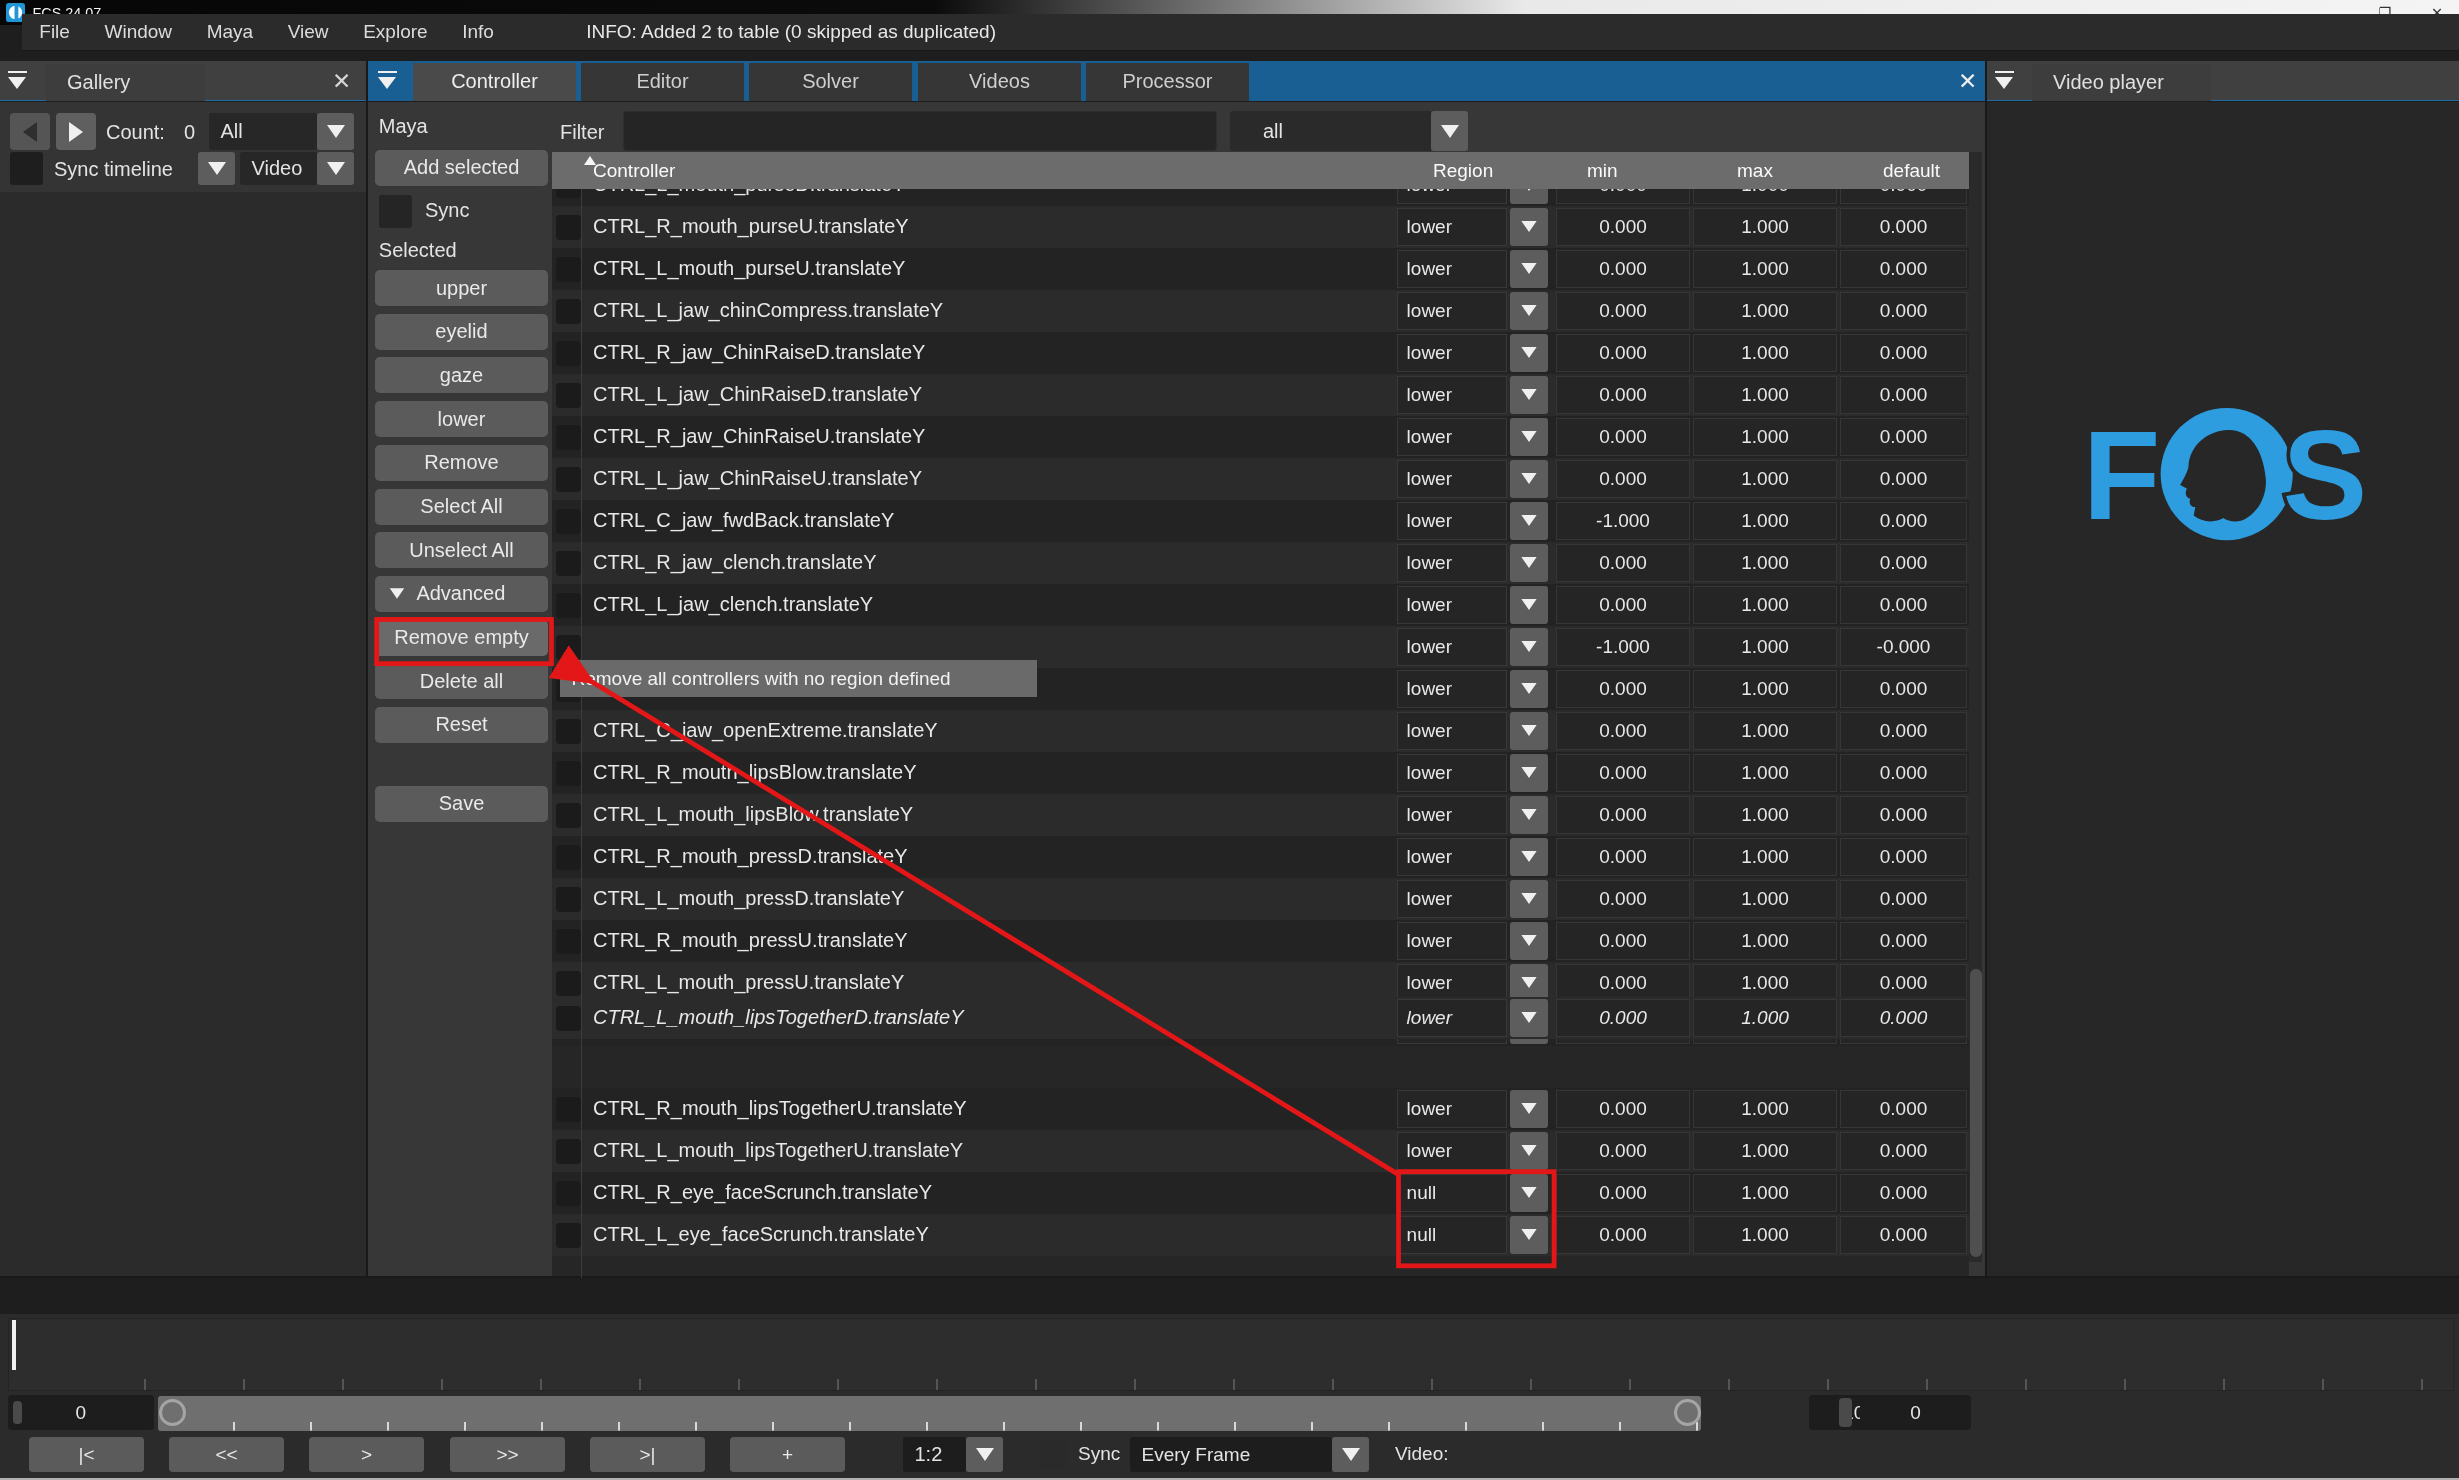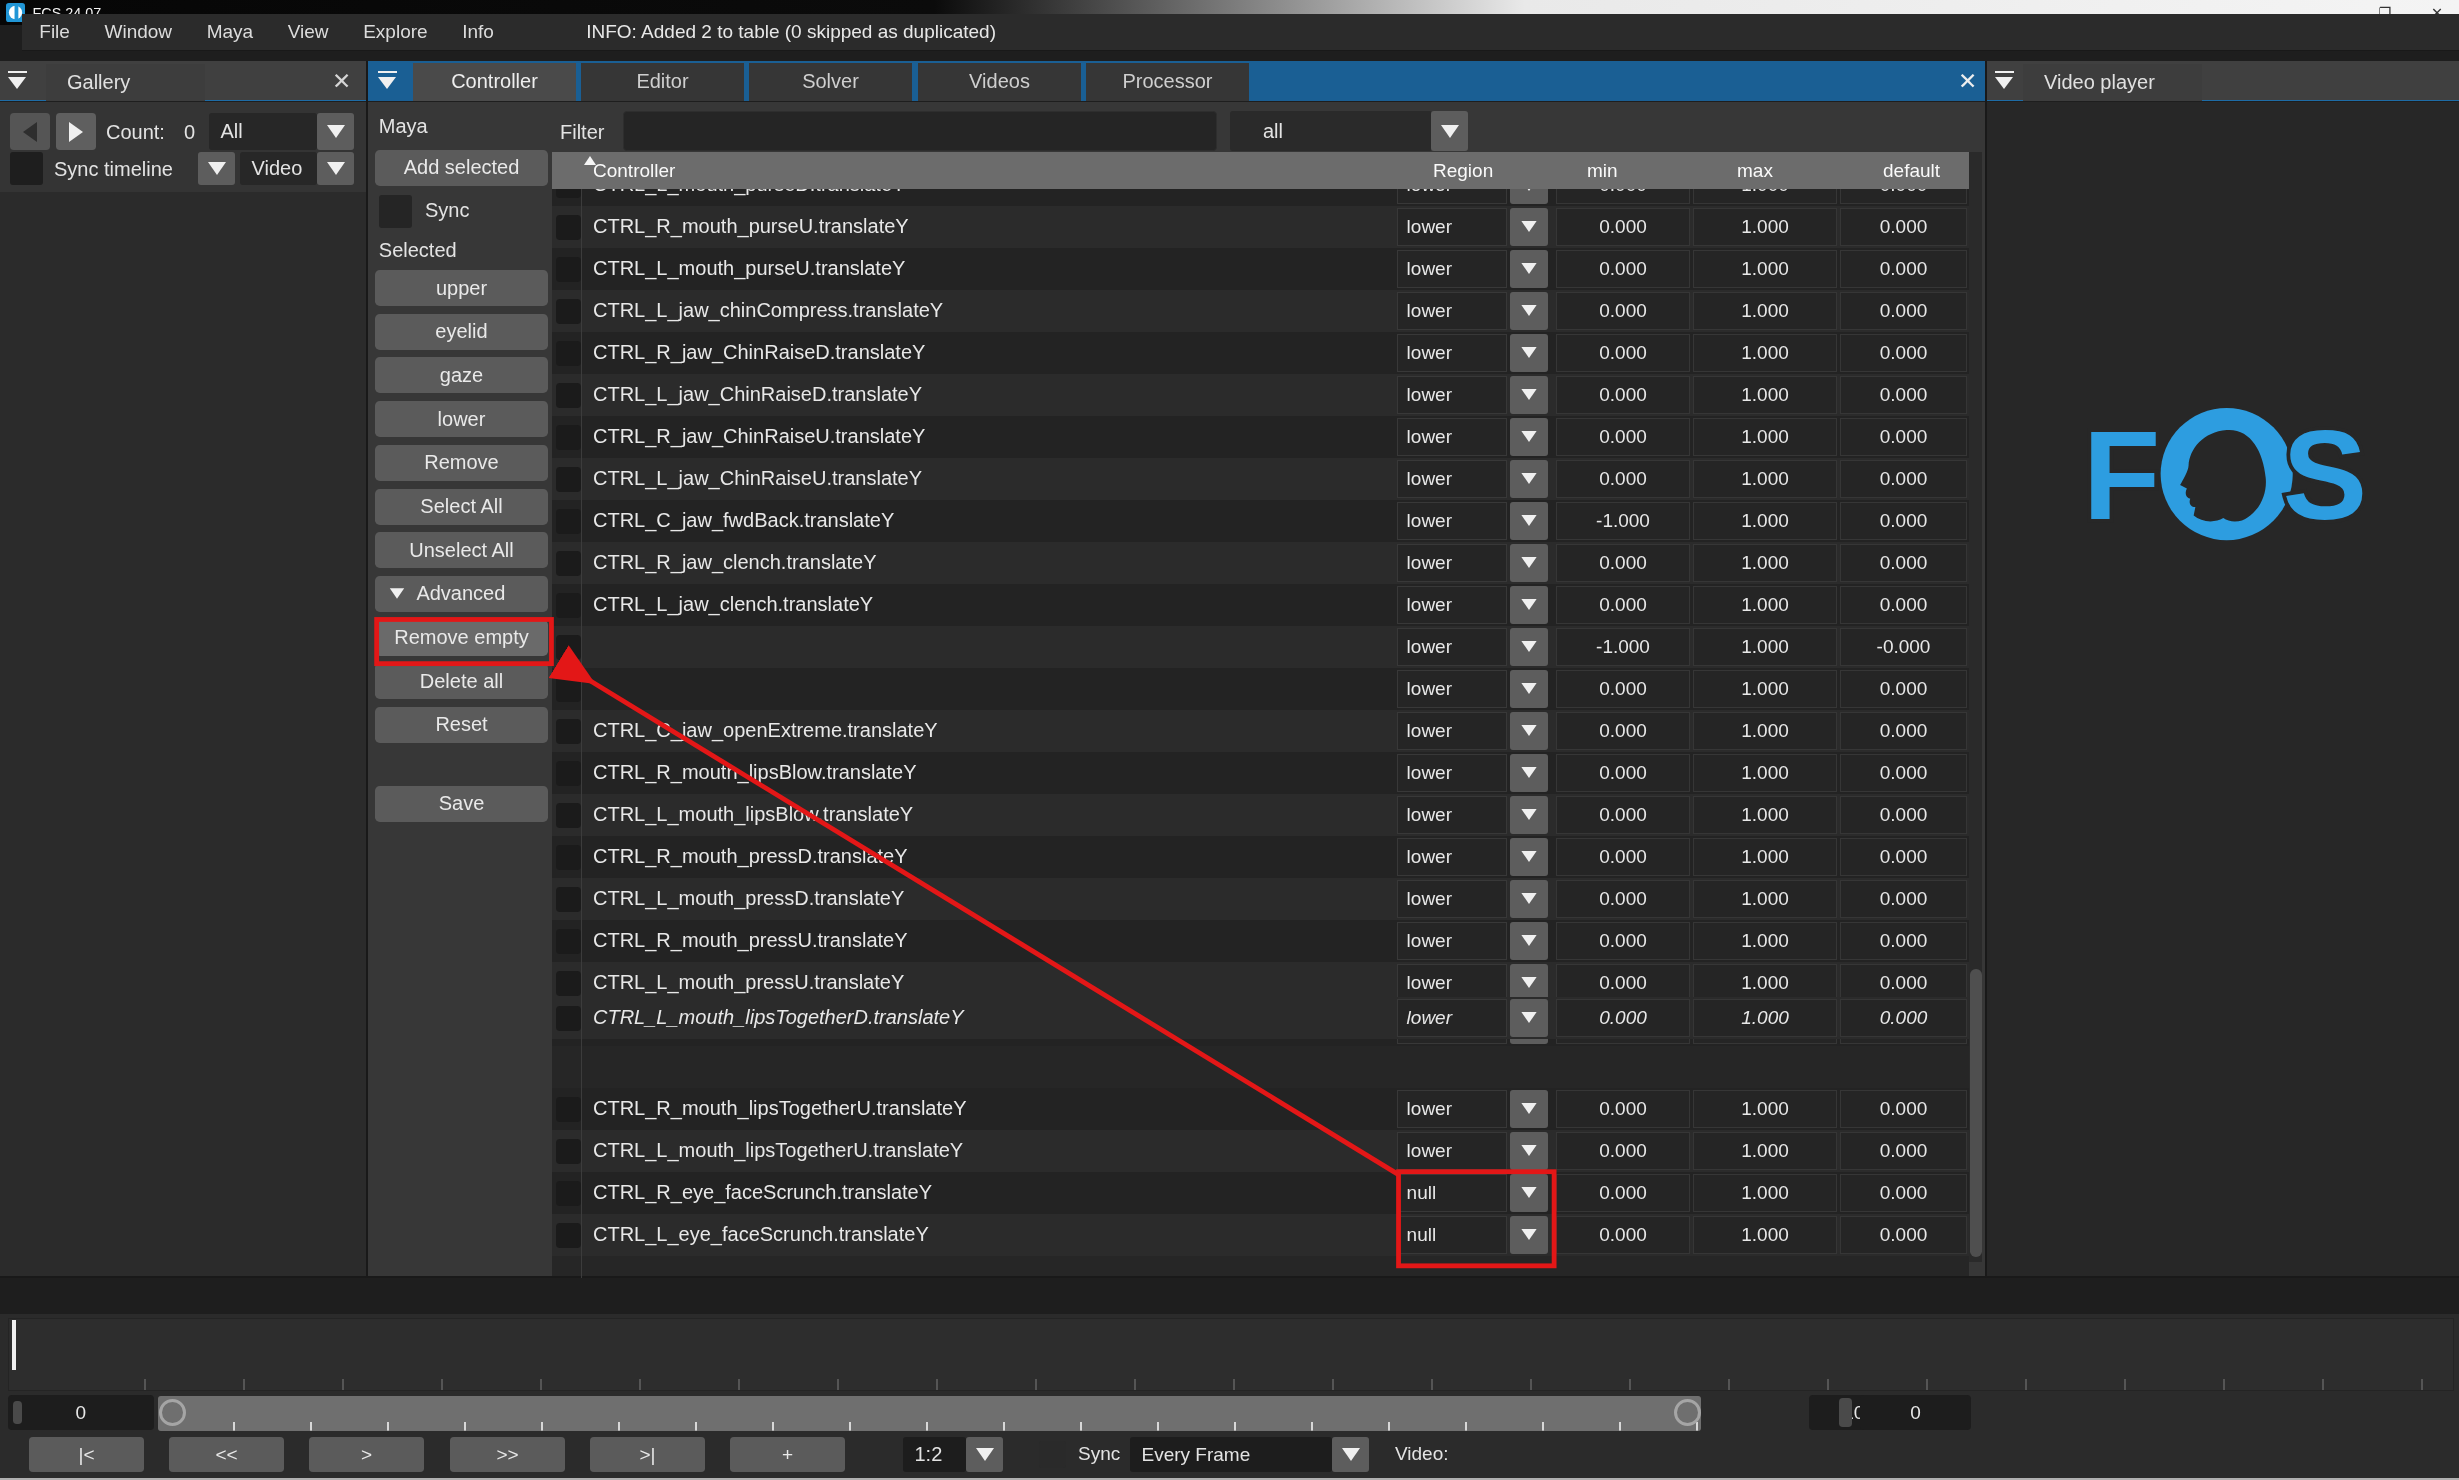--- a/index.html
+++ b/index.html
@@ -148,21 +148,21 @@
     <div class="ctab" style="left:550px">Videos</div>
     <div class="ctab" style="left:718px">Processor</div>
     <div class="xclose" style="left:1590px;color:#eee">✕</div>
   </div>
 
   <div class="abs phdr" style="left:1987px;width:473px">
     <div class="collapse" style="left:7.7px">
         <div class="bar"></div>
         <div class="tri"></div>
       </div>
-    <div class="ptab" style="left:36px;width:179px">Video player</div>
+    <div class="ptab" style="left:45px;width:179px">Video player</div>
   </div>
 
   <div id="gallerybody" class="abs"></div>
   <div id="gallerytop" class="abs"></div>
   <div class="abs sqbtn" style="left:9.6px;top:113px">
       <div class="arrow-l"></div>
     </div>
   <div class="abs sqbtn" style="left:56px;top:113px;background:#5f5f5f">
       <div class="arrow-r"></div>
     </div>
@@ -564,20 +564,21 @@
       <span style="left:881px">Region</span>
       <span style="left:1035px">min</span>
       <span style="left:1185px">max</span>
       <span style="left:1331px">default</span>
     </div>
   </div>
   <div id="vscroll" class="abs">
     <div id="vthumb"></div>
   </div>
 
+  <div id="tooltip" class="abs">Remove all controllers with no region defined</div>
 
   <div id="videobody" class="abs"></div>
   <svg class="abs" style="left:2081px;top:394px" width="288" height="161" viewBox="0 0 340 165">
     <circle cx="172" cy="82" r="78" fill="#2d9de0"></circle>
     <text x="2" y="135" font-family="DejaVu Sans" font-weight="bold" font-size="150" fill="#2d9de0" stroke="#272727" stroke-width="9" paint-order="stroke">F</text>
     <text x="238" y="135" font-family="DejaVu Sans" font-weight="bold" font-size="150" fill="#2d9de0" stroke="#272727" stroke-width="9" paint-order="stroke">S</text>
     <path fill="#272727" d="M172,30 C145,32 128,52 127,72 C127,78 120,90 117,95 L125,99 C122,105 124,110 129,111 C127,116 129,121 135,121 L133,131 C142,139 158,140 168,134 C176,140 190,139 197,133 C212,123 220,104 218,86 C215,55 200,28 172,30 Z"></path>
   </svg>
 
   <div class="abs" style="left:366px;top:61px;width:1.9px;height:1216px;background:#191919"></div>

